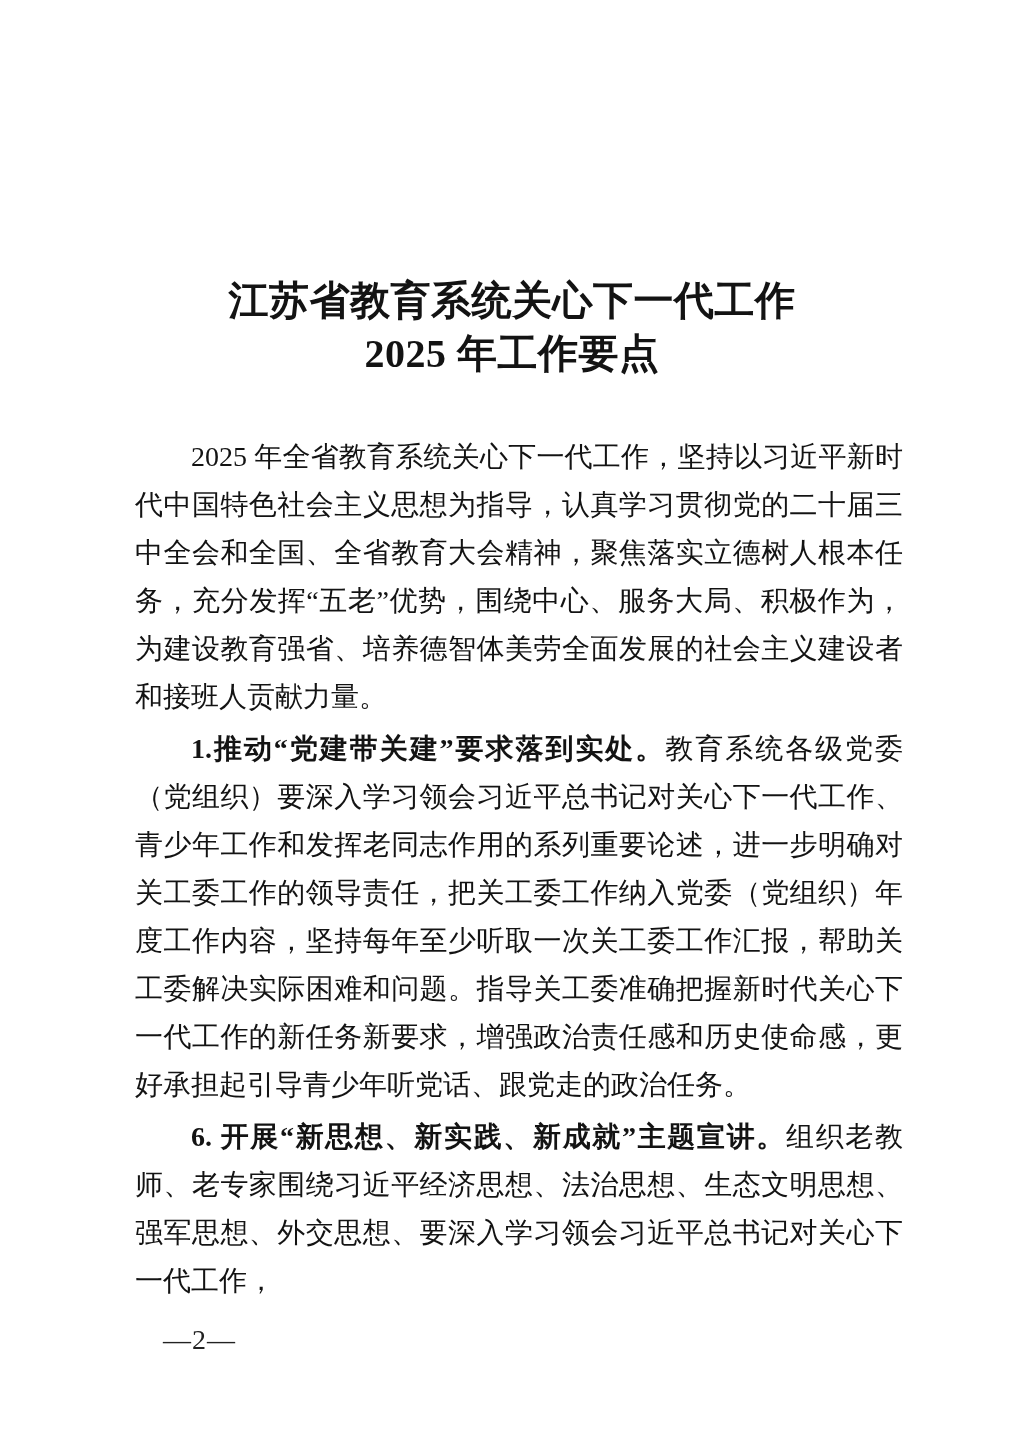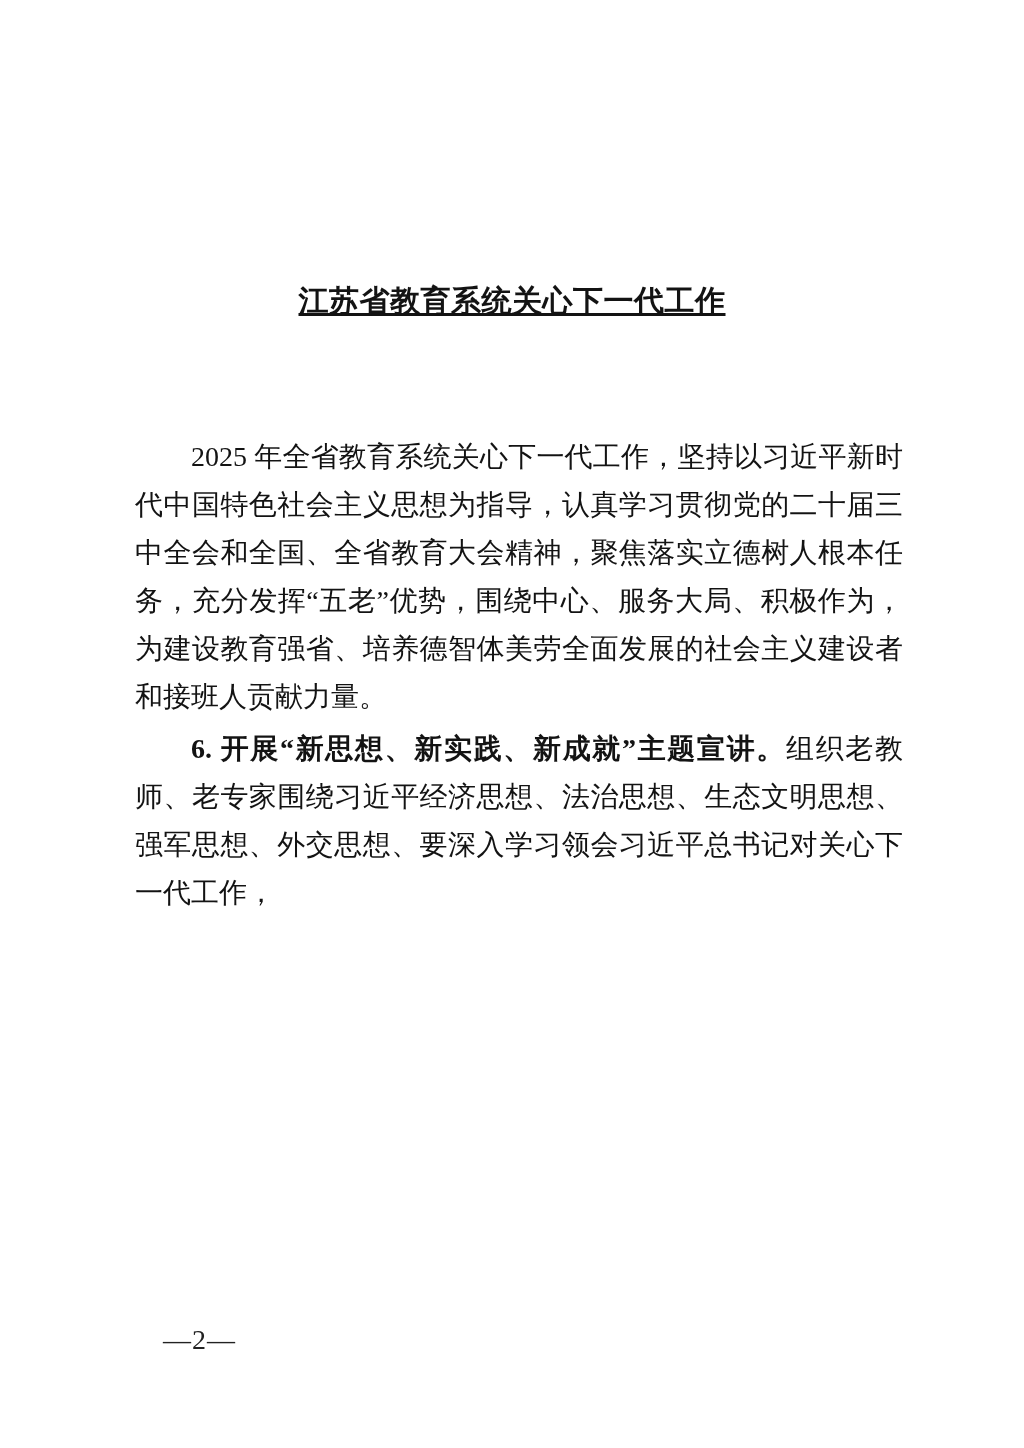--- a/index.html
+++ b/index.html
@@ -16,25 +16,24 @@
     font-family: "Liberation Serif", "DejaVu Serif", serif;
     overflow: hidden;
   }
   .doc-title {
     position: absolute;
     top: 274px;
     left: 0;
     right: 0;
     margin: 0;
     text-align: center;
-    font-size: 30px;
+    font-size: 40px;
     line-height: 53px;
     font-weight: bold;
     letter-spacing: 0.5px;
-    text-decoration: underline;
   }
   .title-line {
     display: block;
   }
   .content {
     position: absolute;
     top: 429px;
     left: 131px;
     width: 776px;
     font-size: 28px;
@@ -60,24 +59,26 @@
     color: #222222;
   }
 </style>
 </head>
 <body>
 
 <div class="page">
 
   <h1 class="doc-title">
     <span class="title-line">江苏省教育系统关心下一代工作</span>
+    <span class="title-line">2025 年工作要点</span>
   </h1>
 
   <div class="content">
     <p class="para"><span>2025 年全省教育系统关心下一代工作，坚持以习近平新时代中国特色社会主义思想为指导，认真学习贯彻党的二十届三中全会和全国、全省教育大会精神，聚焦落实立德树人根本任务，充分发挥“五老”优势，围绕中心、服务大局、积极作为，为建设教育强省、培养德智体美劳全面发展的社会主义建设者和接班人贡献力量。</span></p>
 
+    <p class="para"><span class="lead">1.推动“党建带关建”要求落到实处。</span><span>教育系统各级党委（党组织）要深入学习领会习近平总书记对关心下一代工作、青少年工作和发挥老同志作用的系列重要论述，进一步明确对关工委工作的领导责任，把关工委工作纳入党委（党组织）年度工作内容，坚持每年至少听取一次关工委工作汇报，帮助关工委解决实际困难和问题。指导关工委准确把握新时代关心下一代工作的新任务新要求，增强政治责任感和历史使命感，更好承担起引导青少年听党话、跟党走的政治任务。</span></p>
 
     <p class="para"><span class="lead">6. 开展“新思想、新实践、新成就”主题宣讲。</span><span>组织老教师、老专家围绕习近平经济思想、法治思想、生态文明思想、强军思想、外交思想、要深入学习领会习近平总书记对关心下一代工作，</span></p>
   </div>
 
   <div class="pageno">—2—</div>
 
 </div>
 
 </body></html>

